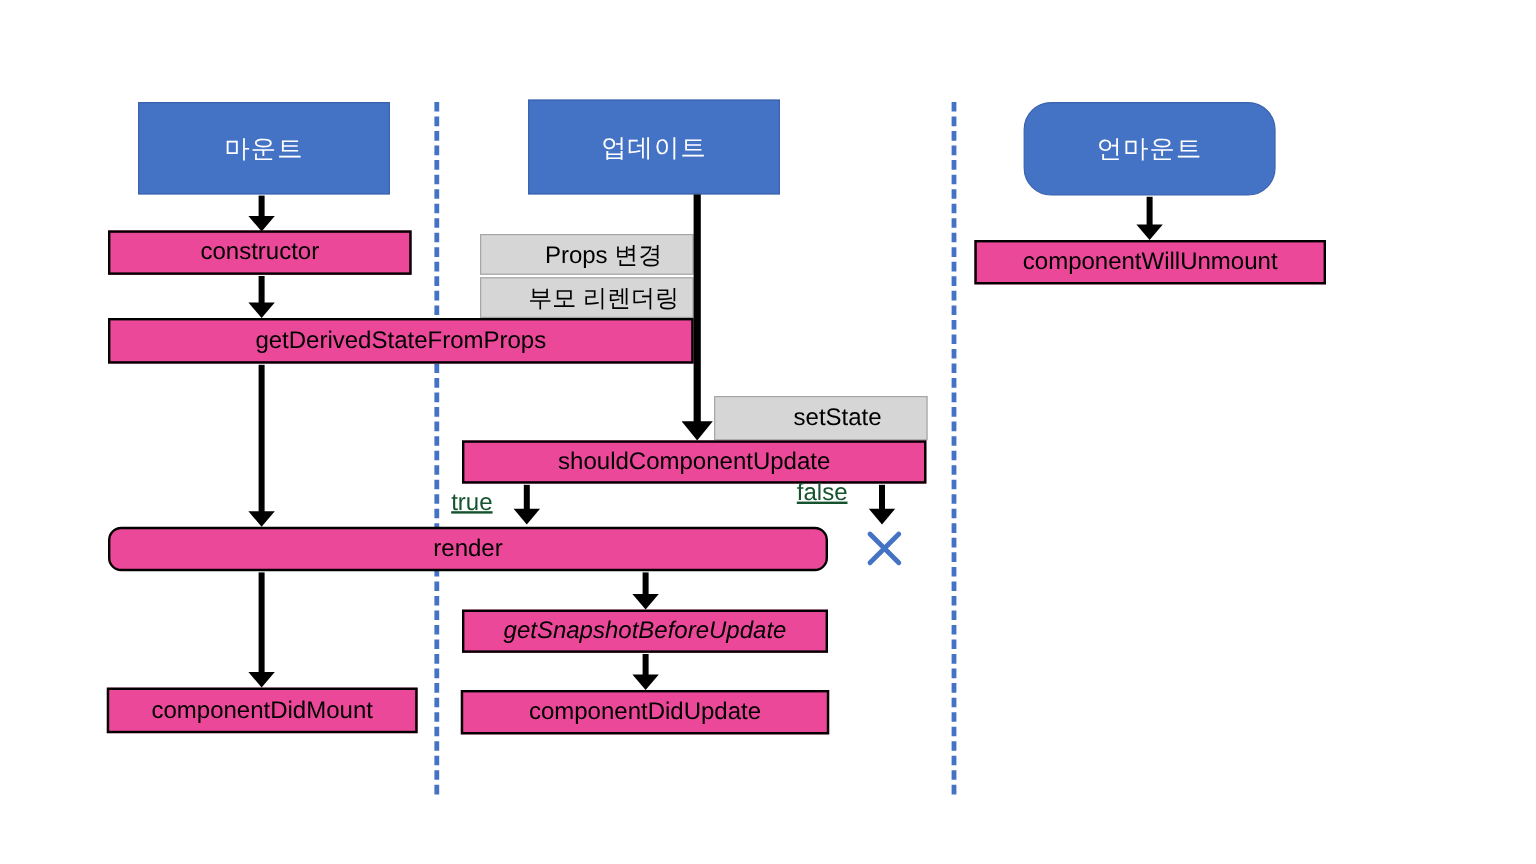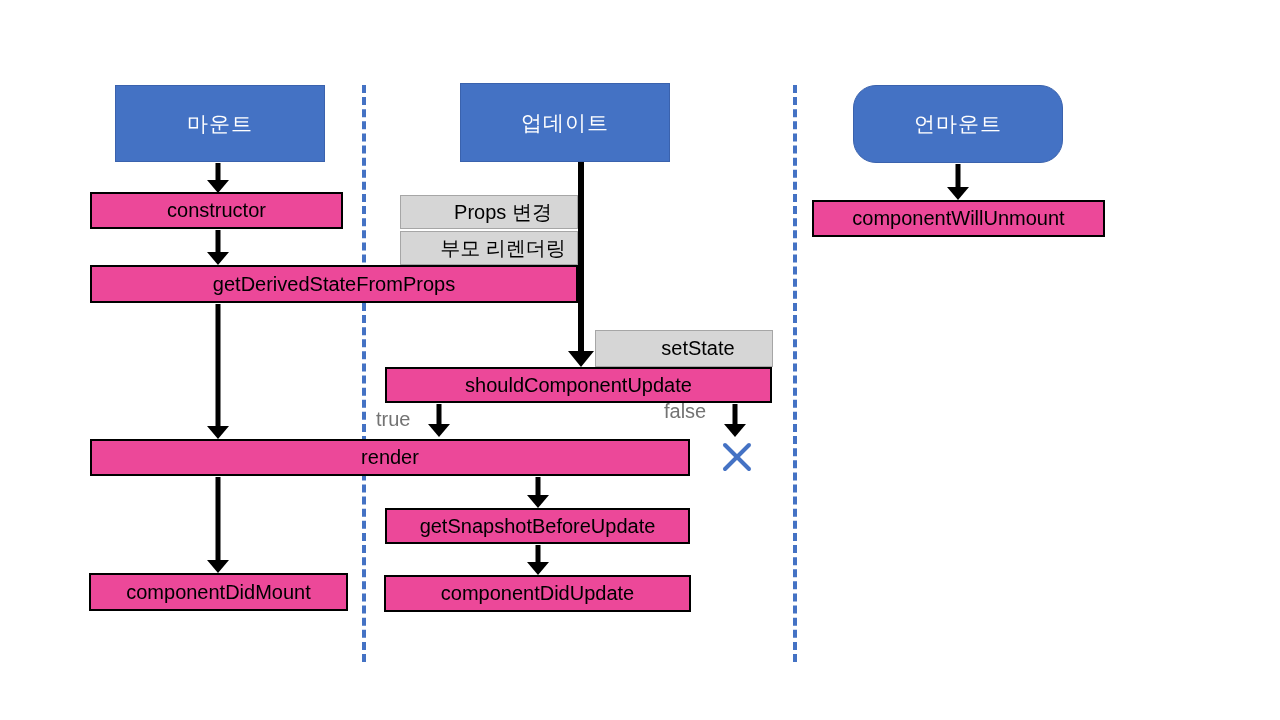--- a/index.html
+++ b/index.html
@@ -75,46 +75,46 @@
   .arr-big { width: 28px; }
   .arr-big::before { width: 6px; bottom: 15px; }
   .arr-big::after {
     border-left: 13px solid transparent;
     border-right: 13px solid transparent;
     border-top: 16px solid #000000;
   }
 
   
   .lbl {
-    position: absolute; font-size: 20px; color: #737373; z-index: 3;
+    position: absolute; font-size: 20px; color: #14532d; z-index: 3; text-decoration: underline;
   }
 
   .xmark { position: absolute; z-index: 3; }
 </style>
 </head>
 <body>
 
 <div class="canvas">
 
   <div class="sep" style="left:362px;"></div>
   <div class="sep" style="left:793px;"></div>
 
   <div class="hdr" style="left:115px; top:85px; width:210px; height:77px;">마운트</div>
-  <div class="hdr" style="left:440px; top:83px; width:210px; height:79px;margin-left:20px;">업데이트</div>
+  <div class="hdr" style="left:440px; top:83px; width:210px; height:79px;">업데이트</div>
   <div class="hdr" style="left:853px; top:85px; width:210px; height:78px;border-radius:23px;">언마운트</div>
 
   <div class="trigger" style="left:400px; top:195px; width:178px; height:34px;">Props 변경</div>
   <div class="trigger" style="left:400px; top:231px; width:178px; height:34px;">부모 리렌더링</div>
   <div class="trigger" style="left:595px; top:330px; width:178px; height:37px;">setState</div>
 
   <div class="box" style="left:90px; top:192px; width:253px; height:37px;">constructor</div>
   <div class="box" style="left:90px; top:265px; width:488px; height:38px;">getDerivedStateFromProps</div>
   <div class="box" style="left:385px; top:367px; width:387px; height:36px;">shouldComponentUpdate</div>
-  <div class="box" style="left:90px; top:439px; width:600px; height:37px;">render</div>
-  <div class="box" style="left:385px; top:508px; width:305px; height:36px;">getSnapshotBeforeUpdate</div>
+  <div class="box" style="left:90px; top:439px; width:600px; height:37px;border-radius:11px;">render</div>
+  <div class="box" style="left:385px; top:508px; width:305px; height:36px;font-style:italic;">getSnapshotBeforeUpdate</div>
   <div class="box" style="left:89px; top:573px; width:259px; height:38px;">componentDidMount</div>
   <div class="box" style="left:384px; top:575px; width:307px; height:37px;">componentDidUpdate</div>
   <div class="box" style="left:812px; top:200px; width:293px; height:37px;">componentWillUnmount</div>
 
   <div class="arr" style="left:206px; top:163px; height:30px;"></div>
   <div class="arr" style="left:206px; top:230px; height:35px;"></div>
   <div class="arr" style="left:206px; top:304px; height:135px;"></div>
   <div class="arr" style="left:206px; top:477px; height:96px;"></div>
   <div class="arr arr-big" style="left:567px; top:162px; height:205px;"></div>
   <div class="arr" style="left:427px; top:404px; height:33px;"></div>

